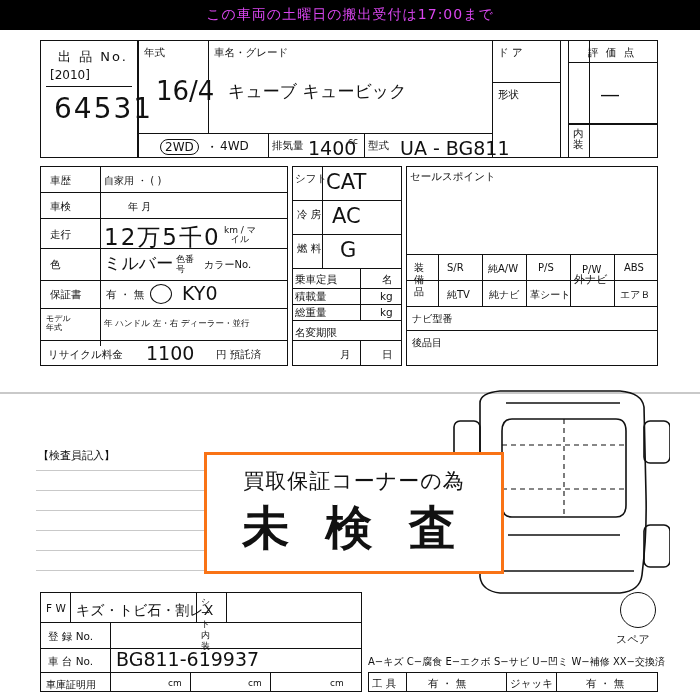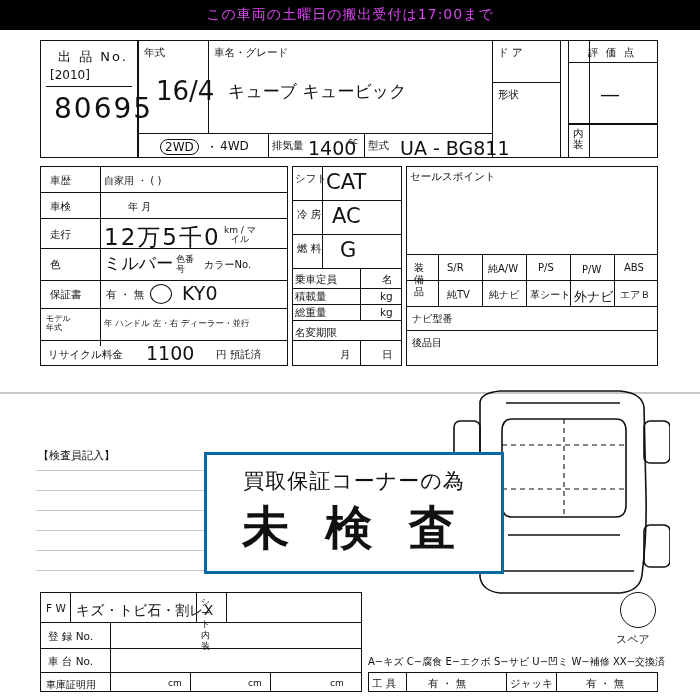--- a/index.html
+++ b/index.html
@@ -28,21 +28,21 @@
   .hand{
     position:absolute;white-space:nowrap;color:#111;
     font-family:"DejaVu Sans", sans-serif;
   }
   .faint{position:absolute;background:#c9c9c9;}
   .vline{position:absolute;background:#111;width:1px;}
   .hline{position:absolute;background:#111;height:1px;}
 
   
   .stamp{
-    position:absolute;border:3px solid #0369a1;background:#fff;
+    position:absolute;border:3px solid #f97316;background:#fff;
     display:flex;flex-direction:column;align-items:center;justify-content:center;
   }
   .stamp .s1{font-size:21px;letter-spacing:1px;}
   .stamp .s2{font-size:47px;letter-spacing:10px;font-weight:bold;margin-top:2px;}
 
   
   .car{position:absolute;}
 </style>
 </head>
 <body>
@@ -51,21 +51,21 @@
 
   <div class="banner">
     <span>この車両の土曜日の搬出受付は17:00まで</span>
   </div>
 
   <div class="bx" style="left:40px;top:40px;width:550px;height:118px;"></div>
 
   <div class="bx" style="left:40px;top:40px;width:98px;height:118px;"></div>
   <div class="lbl" style="left:58px;top:48px;font-size:13px;letter-spacing:2px;">出 品 No.</div>
   <div class="hand" style="left:50px;top:68px;font-size:12px;">[2010]</div>
-  <div class="hand" style="left:54px;top:92px;font-size:28px;letter-spacing:2px;">80695</div>
+  <div class="hand" style="left:54px;top:92px;font-size:28px;letter-spacing:2px;">64531</div>
   <div class="hline" style="left:46px;top:86px;width:86px;"></div>
 
   <div class="vline" style="left:138px;top:40px;height:118px;"></div>
   <div class="lbl" style="left:144px;top:46px;">年式</div>
   <div class="hand" style="left:156px;top:76px;font-size:26px;">16/4</div>
 
   <div class="vline" style="left:208px;top:40px;height:93px;"></div>
   <div class="lbl" style="left:214px;top:46px;">車名・グレード</div>
   <div class="hand" style="left:228px;top:80px;font-size:17px;">キューブ キュービック</div>
 
@@ -178,21 +178,21 @@
 
   <div class="lbl" style="left:447px;top:262px;font-size:10px;">S/R</div>
   <div class="lbl" style="left:488px;top:262px;font-size:10px;">純A/W</div>
   <div class="lbl" style="left:538px;top:262px;font-size:10px;">P/S</div>
   <div class="lbl" style="left:582px;top:264px;font-size:10px;">P/W</div>
   <div class="lbl" style="left:624px;top:262px;font-size:10px;">ABS</div>
 
   <div class="lbl" style="left:447px;top:288px;font-size:10px;">純TV</div>
   <div class="lbl" style="left:489px;top:288px;font-size:10px;">純ナビ</div>
   <div class="lbl" style="left:530px;top:288px;font-size:10px;">革シート</div>
-  <div class="lbl" style="left:574px;top:288px;font-size:13px;">外ナビ</div>
+  <div class="lbl" style="left:574px;top:272px;font-size:11px;">外ナビ</div>
   <div class="lbl" style="left:620px;top:288px;font-size:10px;">エアＢ</div>
 
   <div class="lbl" style="left:412px;top:312px;font-size:10px;">ナビ型番</div>
   <div class="lbl" style="left:412px;top:336px;font-size:10px;">後品目</div>
 
   <div class="lbl" style="left:38px;top:448px;font-size:11px;text-align:right;">【検査員記入】</div>
   <div class="faint" style="left:36px;top:470px;width:300px;height:1px;"></div>
   <div class="faint" style="left:36px;top:490px;width:300px;height:1px;"></div>
   <div class="faint" style="left:36px;top:510px;width:300px;height:1px;"></div>
   <div class="faint" style="left:36px;top:530px;width:300px;height:1px;"></div>
@@ -238,20 +238,21 @@
   <div class="vline" style="left:196px;top:592px;height:30px;"></div>
   <div class="vline" style="left:226px;top:592px;height:30px;"></div>
   <div class="vline" style="left:110px;top:622px;height:70px;"></div>
 
   <div class="lbl" style="left:46px;top:602px;">F W</div>
   <div class="lbl" style="left:76px;top:602px;font-size:14px;">キズ・トビ石・割レX</div>
   <div class="lbl" style="left:201px;top:597px;font-size:9px;line-height:11px;width:14px;white-space:normal;">シート内装</div>
 
   <div class="lbl" style="left:48px;top:630px;">登 録 No.</div>
   <div class="lbl" style="left:48px;top:655px;">車 台 No.</div>
+  <div class="hand" style="left:116px;top:648px;font-size:19px;">BG811-619937</div>
   <div class="lbl" style="left:46px;top:678px;font-size:10px;">車庫証明用</div>
   <div class="lbl" style="left:168px;top:678px;font-size:9px;">cm</div>
   <div class="lbl" style="left:248px;top:678px;font-size:9px;">cm</div>
   <div class="lbl" style="left:330px;top:678px;font-size:9px;">cm</div>
   <div class="vline" style="left:190px;top:672px;height:20px;"></div>
   <div class="vline" style="left:270px;top:672px;height:20px;"></div>
 
   <div class="lbl" style="left:368px;top:655px;font-size:10px;">A−キズ  C−腐食  E−エクボ  S−サビ  U−凹ミ  W−補修  XX−交換済</div>
   <div class="bx" style="left:368px;top:672px;width:290px;height:20px;"></div>
   <div class="vline" style="left:406px;top:672px;height:20px;"></div>

